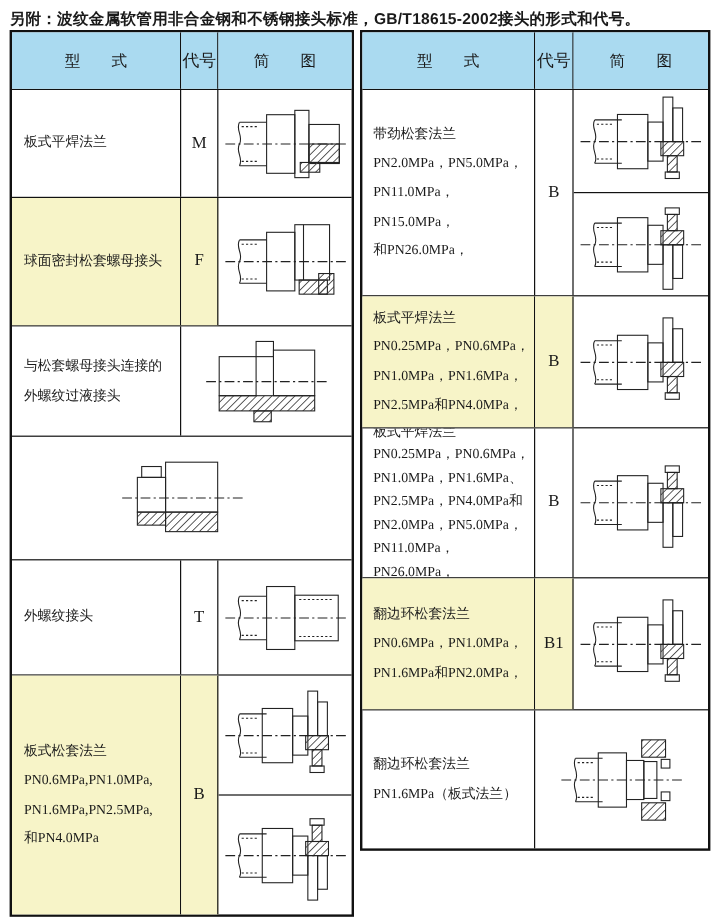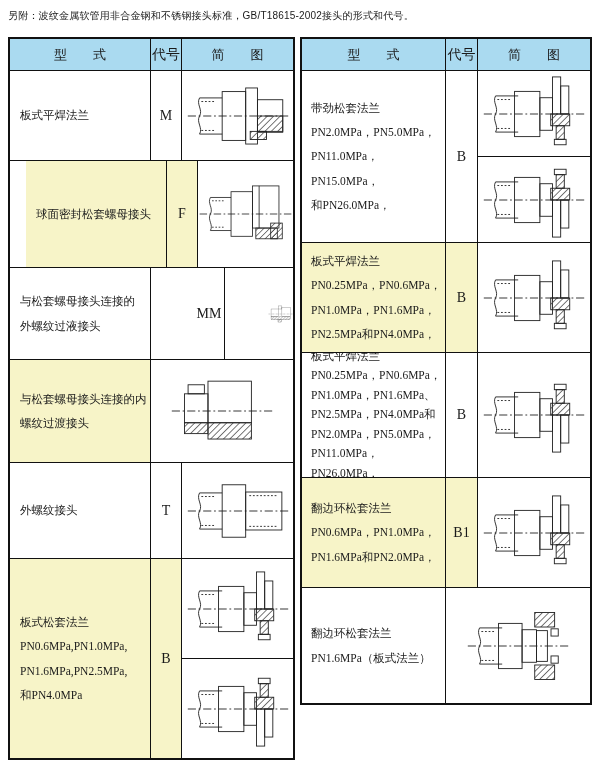--- a/index.html
+++ b/index.html
@@ -6,38 +6,37 @@
   body{
     width:600px;height:768px;
     font-family:"Liberation Serif", serif;
     color:#1a1a1a;
     position:relative;
     overflow:hidden;
   }
   .page{padding:7px 8px 0 8px;}
   .title{
     font-family:"Liberation Sans", sans-serif;
-    font-weight:normal;
-    font-size:10px;
+    font-weight:bold;
+    font-size:13px;
     line-height:18px;
-    margin-bottom:12px;
     white-space:nowrap;
     letter-spacing:0.2px;
   }
   .tables{display:flex;gap:5px;align-items:flex-start;}
   .tbl{
     border:2px solid #111;
     background:#fff;
     box-sizing:border-box;
   }
   .tbl.left{width:287px;}
   .tbl.right{width:292px;}
   .row{display:flex;border-bottom:1px solid #111;box-sizing:border-box;}
   .row:last-child{border-bottom:none;}
-  .header-row{height:32px;}
+  .header-row{height:48px;}
   .cell{
     border-right:1px solid #111;
     box-sizing:border-box;
     display:flex;align-items:center;
     overflow:hidden;
   }
   .hdr{
     justify-content:center;
     font-size:13px;
     padding-left:0 !important;
@@ -92,21 +91,21 @@
                   <rect x="40" y="18" width="26" height="54"></rect>
                   <rect x="66" y="14" width="13" height="62"></rect>
                   <rect x="79" y="27" width="28" height="36"></rect>
                   <rect x="79" y="45" width="28" height="17" fill="url(#hp1)"></rect>
                   <rect x="71" y="62" width="18" height="9" fill="url(#hp1)"></rect>
                 </g>
               </svg>
             </div>
           </div>
         </div>
-        <div class="row" style="height: 107px; padding-left: 16px;">
+        <div class="row" style="height: 107px;">
           <div class="cell type-cell hl">
             <div class="type-text" style="line-height: 2.1;">球面密封松套螺母接头</div>
           </div>
           <div class="cell code-cell hl">F</div>
           <div class="cell diagram-cell">
             <div class="diagram">
               <svg viewBox="0 0 115 90" width="104" height="82">
                 <defs>
                   <pattern id="hp2" width="5" height="5" patternUnits="userSpaceOnUse" patternTransform="rotate(45)">
                     <line x1="0" y1="0" x2="0" y2="5" stroke="#444" stroke-width="1.6"></line>
@@ -122,26 +121,25 @@
                   <rect x="40" y="18" width="26" height="54"></rect>
                   <rect x="66" y="11" width="32" height="51"></rect>
                   <line x1="74" y1="11" x2="74" y2="62"></line>
                   <rect x="70" y="62" width="26" height="13" fill="url(#hp2)"></rect>
                   <rect x="88" y="56" width="14" height="19" fill="url(#hp2)"></rect>
                 </g>
               </svg>
             </div>
           </div>
         </div>
-        <div class="row" style="height: 92px; gap: 43px;">
+        <div class="row" style="height: 92px;">
           <div class="cell type-cell">
             <div class="type-text" style="line-height: 2.1;">与松套螺母接头连接的
 外螺纹过液接头</div>
           </div>
-          <div class="cell code-cell">MM</div>
           <div class="cell diagram-cell">
             <div class="diagram">
               <svg viewBox="0 0 115 90" width="104" height="82">
                 <defs>
                   <pattern id="hp3" width="5" height="5" patternUnits="userSpaceOnUse" patternTransform="rotate(45)">
                     <line x1="0" y1="0" x2="0" y2="5" stroke="#444" stroke-width="1.6"></line>
                   </pattern>
                 </defs>
                 <g stroke="#222" stroke-width="1" fill="none">
                   <line x1="2" y1="45" x2="113" y2="45" stroke-dasharray="9 3 2 3"></line>
@@ -149,24 +147,20 @@
                   <rect x="64" y="16" width="38" height="42"></rect>
                   <rect x="48" y="8" width="16" height="14"></rect>
                   <rect x="14" y="58" width="88" height="14" fill="url(#hp3)"></rect>
                   <rect x="46" y="72" width="16" height="10" fill="url(#hp3)"></rect>
                 </g>
               </svg>
             </div>
           </div>
         </div>
         <div class="row" style="height: 103px;">
-          <div class="cell type-cell hl">
-            <div class="type-text" style="line-height: 2.1;">与松套螺母接头连接的内
-螺纹过渡接头</div>
-          </div>
           <div class="cell diagram-cell">
             <div class="diagram">
               <svg viewBox="0 0 115 90" width="104" height="82">
                 <defs>
                   <pattern id="hp4" width="5" height="5" patternUnits="userSpaceOnUse" patternTransform="rotate(45)">
                     <line x1="0" y1="0" x2="0" y2="5" stroke="#444" stroke-width="1.6"></line>
                   </pattern>
                 </defs>
                 <g stroke="#222" stroke-width="1" fill="none">
                   <line x1="2" y1="45" x2="113" y2="45" stroke-dasharray="9 3 2 3"></line>

